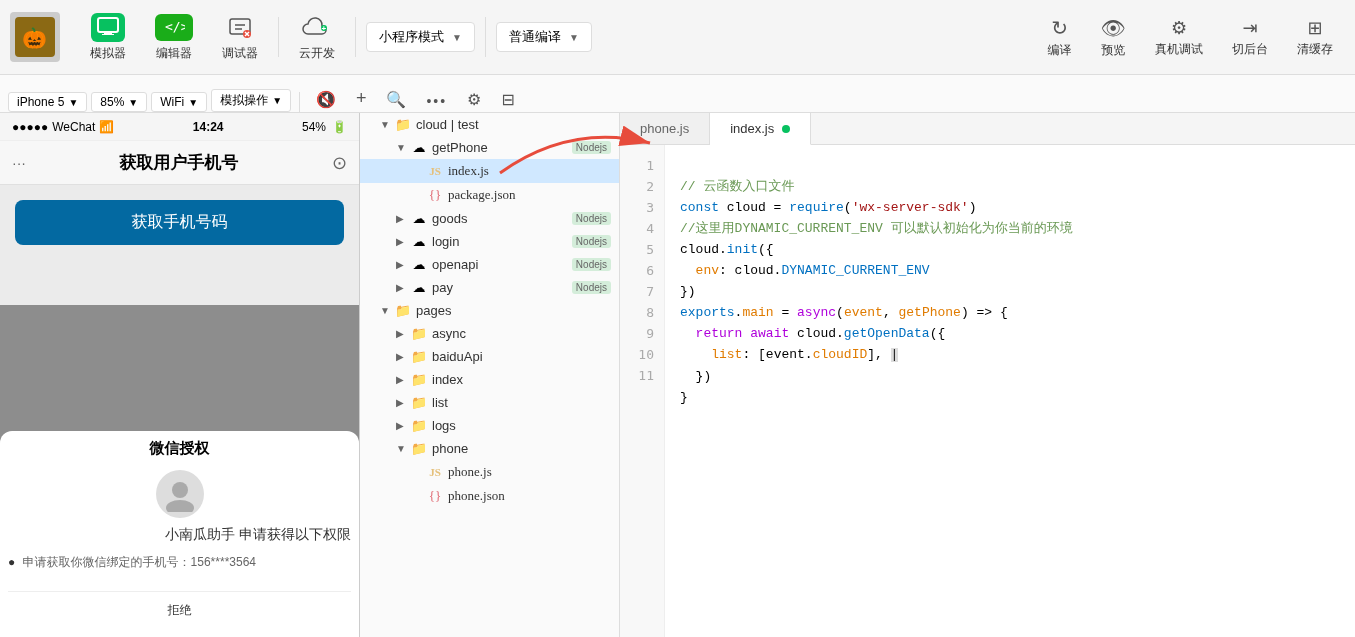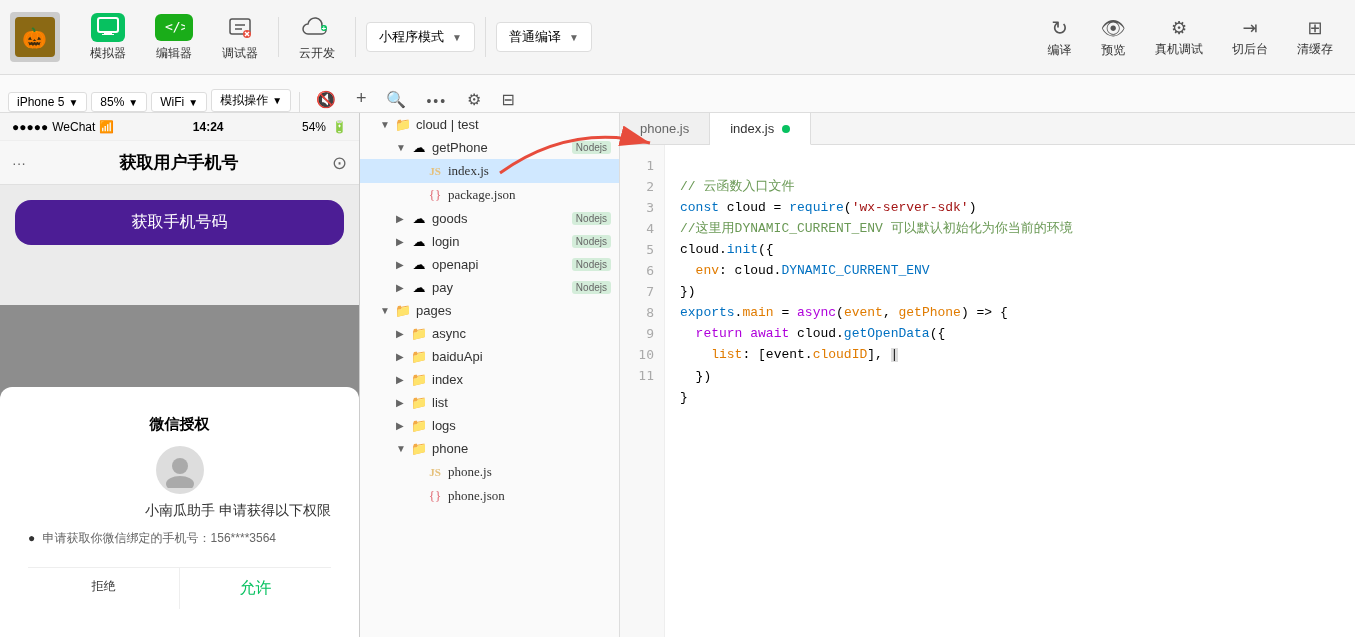--- a/index.html
+++ b/index.html
@@ -64,29 +64,29 @@
     }
     .phone-status-left { display: flex; align-items: center; gap: 4px; font-size: 12px; }
     .phone-status-right { display: flex; align-items: center; gap: 6px; font-size: 12px; }
     .phone-nav-bar {
       background: #f7f7f7; border-bottom: 1px solid #e0e0e0; padding: 8px 12px;
       display: flex; align-items: center; justify-content: space-between; height: 44px;
     }
     .phone-nav-title { font-size: 17px; font-weight: bold; text-align: center; flex: 1; }
     .phone-content { flex: 1; background: #ebebeb; padding: 0; }
     .phone-btn-green {
-      margin: 15px; background: #4c1d95; color: white; border-radius: 16px;
+      margin: 15px; background: #0369a1; color: white; border-radius: 8px;
       text-align: center; padding: 12px; font-size: 16px; cursor: pointer;
     }
     .modal-overlay {
       position: absolute; bottom: 0; left: 0; right: 0; top: 120px;
       background: rgba(0,0,0,0.4); display: flex; align-items: flex-end;
     }
     .modal-box {
-      background: white; border-radius: 12px 12px 0 0; width: 100%; padding: 28px;
+      background: white; border-radius: 12px 12px 0 0; width: 100%; padding: 8px;
     }
     .modal-title { text-align: center; font-size: 15px; font-weight: bold; margin-bottom: 12px; }
     .modal-avatar { width: 48px; height: 48px; border-radius: 50%; background: #ddd; margin: 0 auto 8px; display: flex; align-items: center; justify-content: center; font-size: 24px; }
     .modal-name { text-align: right; font-size: 14px; color: #333; margin-bottom: 10px; }
     .modal-desc { font-size: 12px; color: #666; margin-bottom: 20px; }
     .modal-desc .dot { color: #333; margin-right: 4px; }
     .modal-btns { display: flex; justify-content: space-between; }
     .modal-btn-reject { flex: 1; text-align: center; padding: 10px; font-size: 12px; color: #333; border-top: 1px solid #eee; }
     .modal-btn-allow { flex: 1; text-align: center; padding: 10px; font-size: 16px; color: #07c160; border-top: 1px solid #eee; border-left: 1px solid #eee; }
 
@@ -289,21 +289,20 @@
                 <ellipse cx="18" cy="32" rx="14" ry="8" fill="#aaa"></ellipse>
               </svg>
             </div>
             <div class="modal-name">小南瓜助手 申请获得以下权限</div>
             <div class="modal-desc">
               <span class="dot">●</span>
               <span>申请获取你微信绑定的手机号：156****3564</span>
             </div>
             <div class="modal-btns">
               <div class="modal-btn-reject">拒绝</div>
-              <div class="modal-btn-allow">允许</div>
             </div>
           </div>
         </div>
       </div>
     </div>
   </div>
 
   <div class="file-tree">
 
     <div class="tree-item indent-1">

